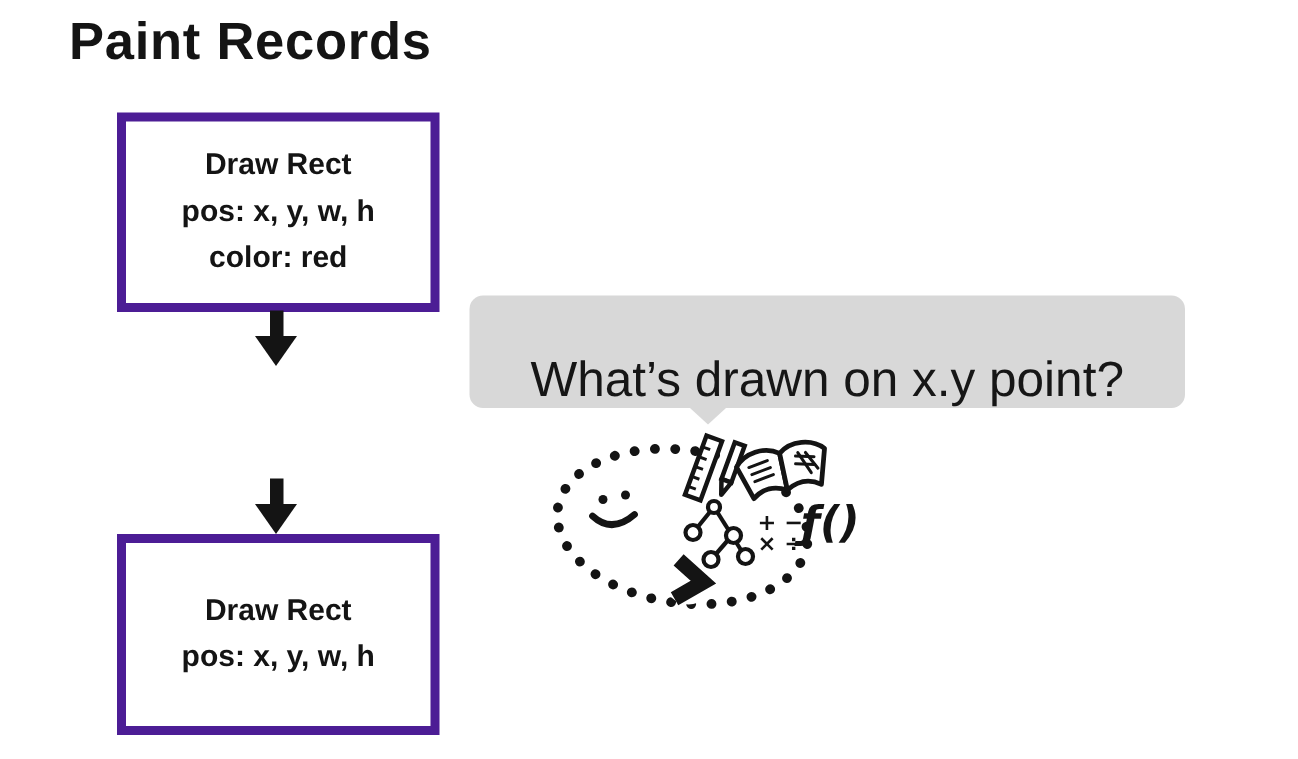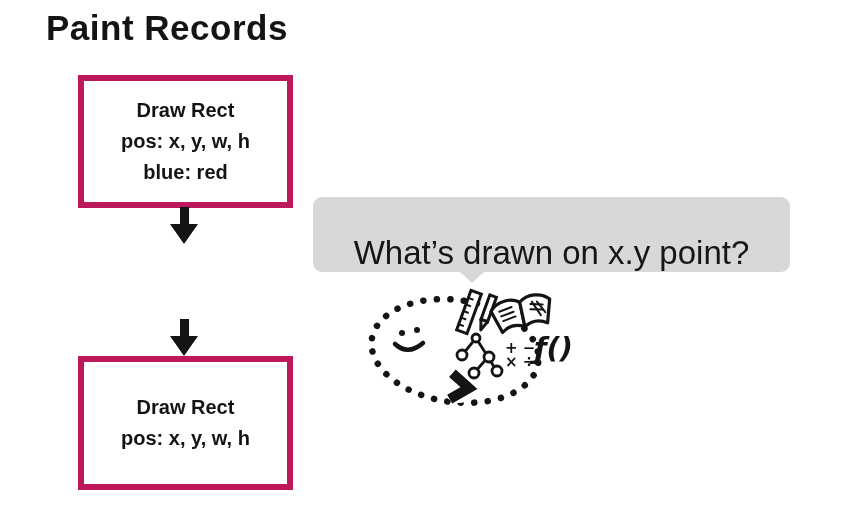--- a/index.html
+++ b/index.html
@@ -21,21 +21,21 @@
     font-size:35px;
     font-weight:700;
     letter-spacing:0.5px;
     color:#141414;
   }
 
   
   .flow-box {
     position:absolute;
     left:78px; width:215px;
-    border:6px solid #be185d;
+    border:6px solid #4c1d95;
     background:#ffffff;
     display:flex; flex-direction:column;
     align-items:center; justify-content:center;
     text-align:center;
     font-size:20px; font-weight:700;
     line-height:31px;
     color:#141414;
   }
   .flow-box-1 { top:75px;  height:133px; }
   .flow-box-2 { top:245px; height:75px;  }
@@ -99,21 +99,21 @@
 </head>
 <body>
 
 <div class="slide">
 
   <div class="page-title">Paint Records</div>
 
   <div class="flow-box flow-box-1">
     <span>Draw Rect</span>
     <span>pos: x, y, w, h</span>
-    <span>blue: red</span>
+    <span>color: red</span>
   </div>
 
   <div class="flow-arrow flow-arrow-1">
     <div class="stem"></div>
     <div class="head"></div>
   </div>
 
 
   <div class="flow-arrow flow-arrow-2">
     <div class="stem"></div>

